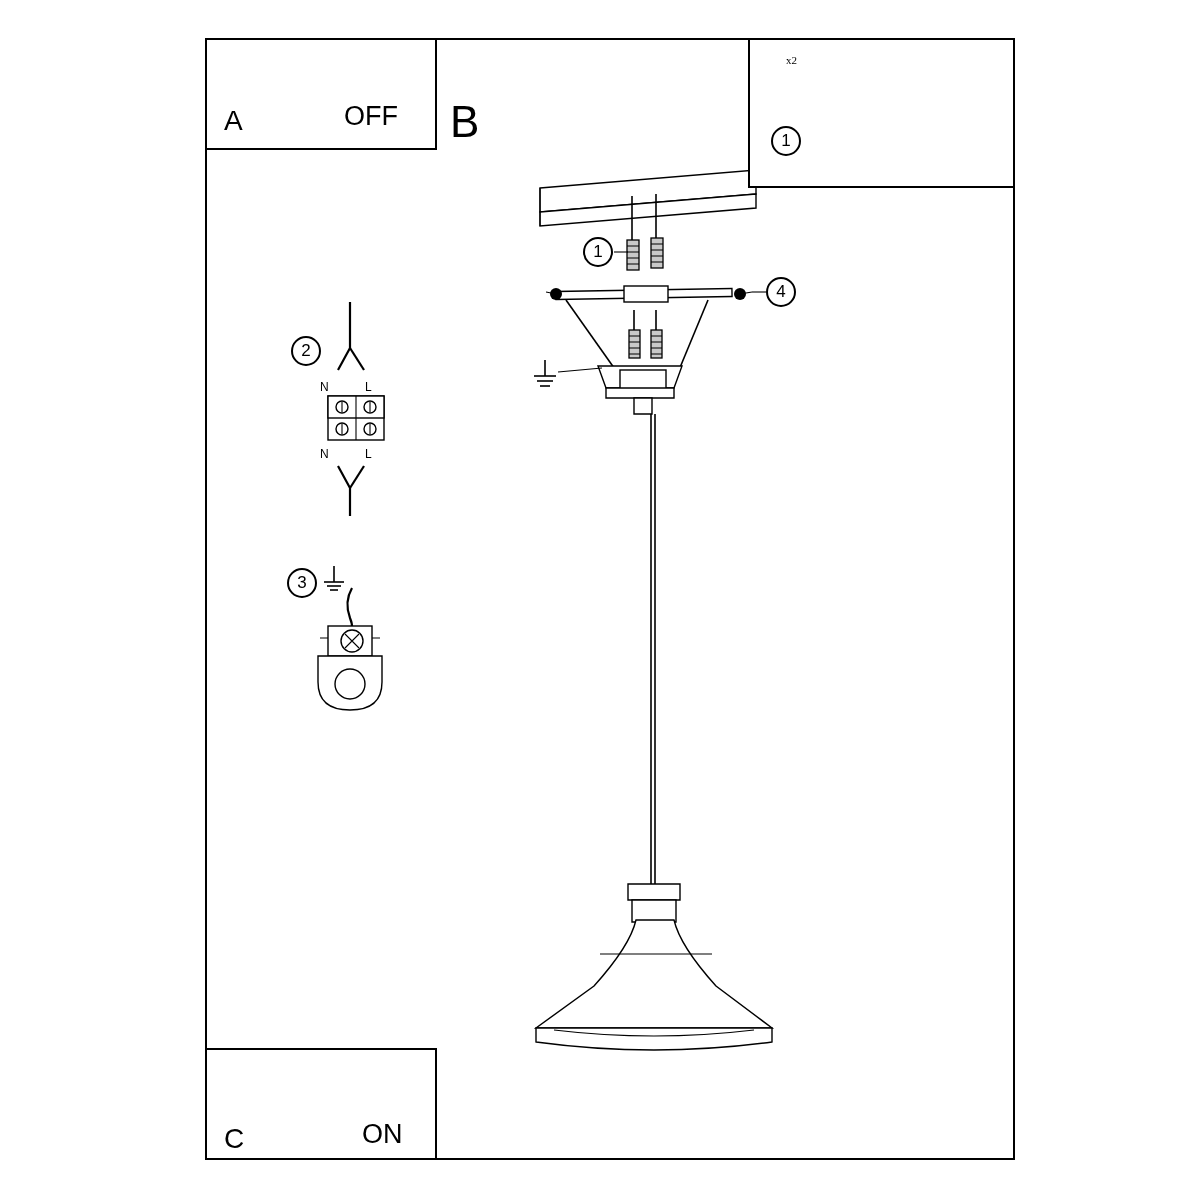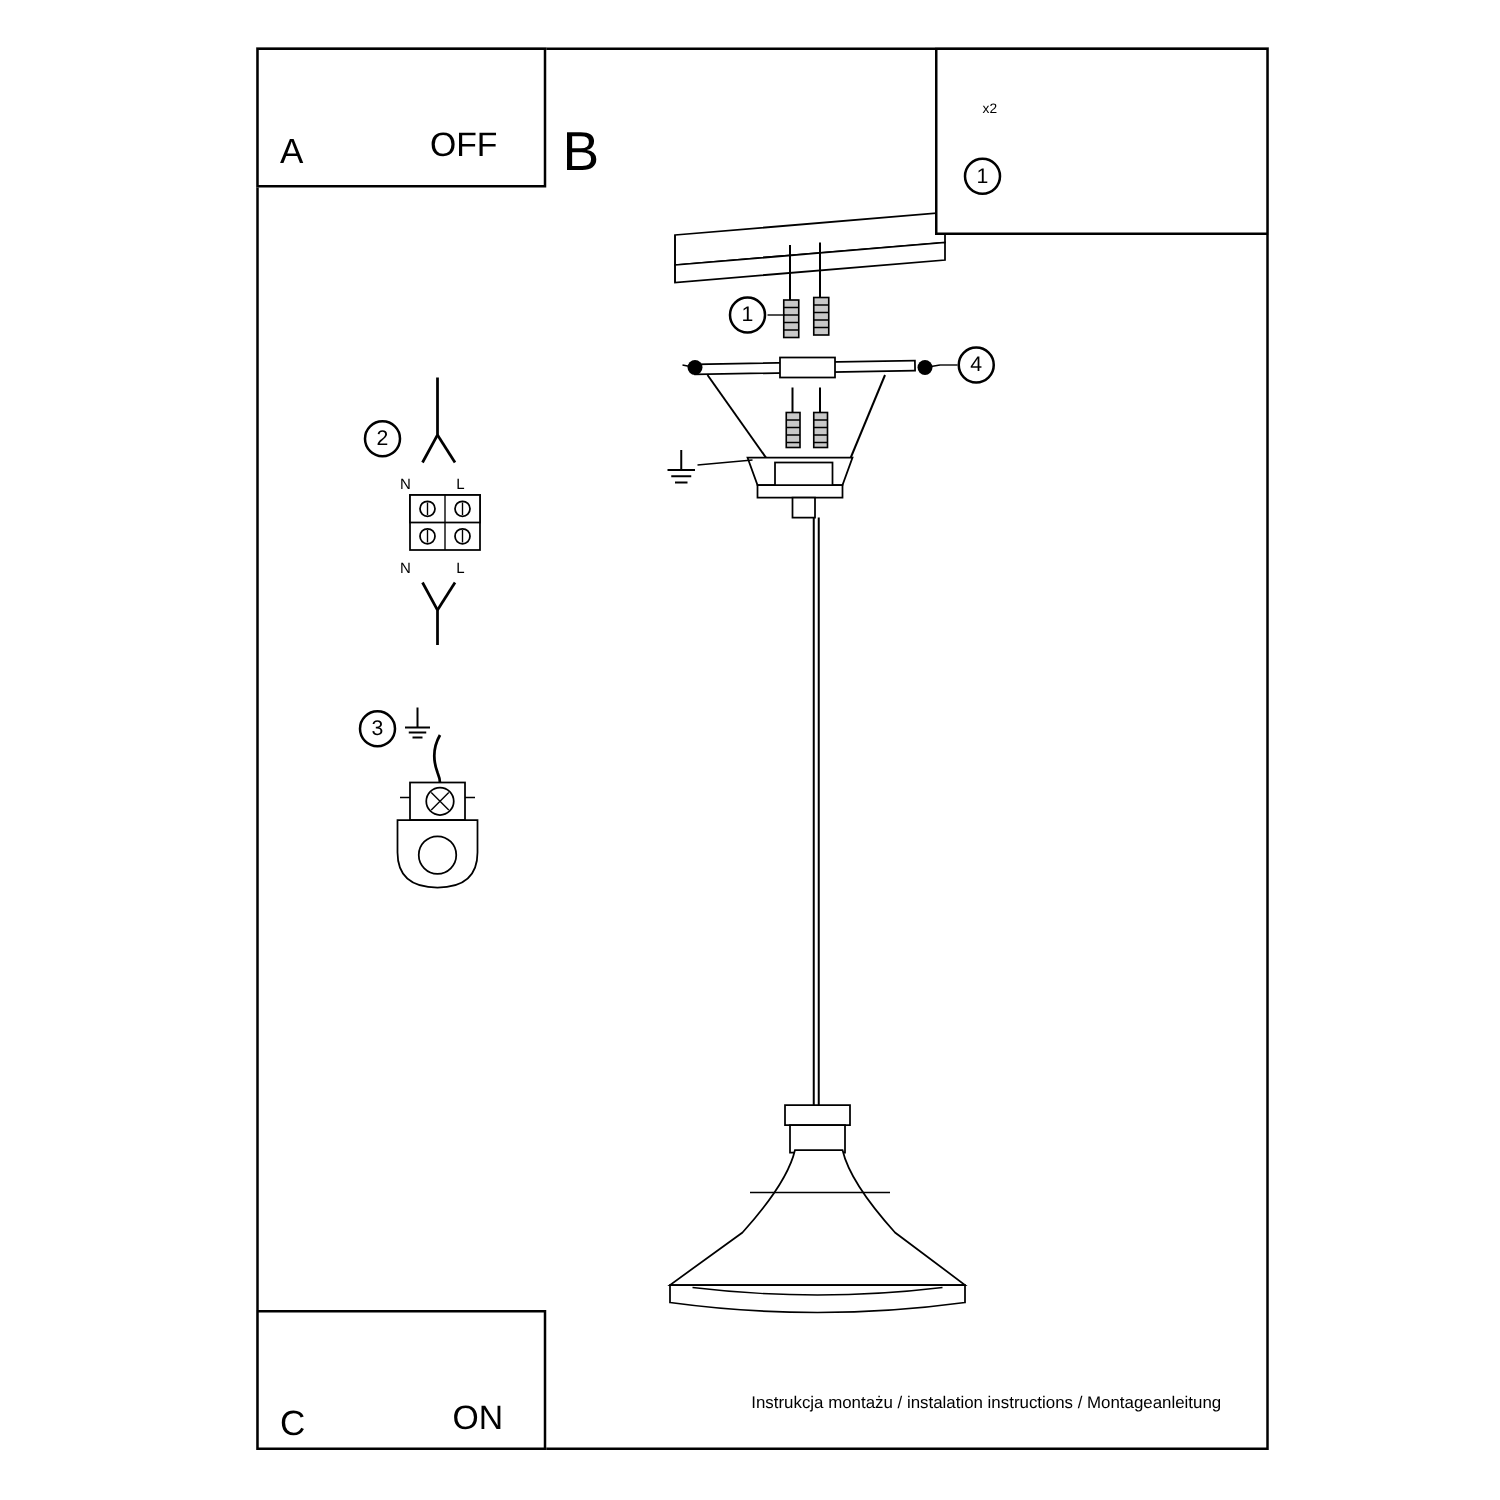--- a/index.html
+++ b/index.html
@@ -283,33 +283,32 @@
   </svg>
 
   <div class="corner-box" id="box-a"></div>
   <div class="corner-letter" style="left:224px; top:107px;">A</div>
   <div class="state-label" style="left:344px; top:103px;">OFF</div>
 
   <div class="big-letter" style="left:450px; top:100px;">B</div>
 
   <div class="corner-box" id="box-1"></div>
   <div class="bubble" style="left:771px; top:126px;">1</div>
-  <div class="tiny-label" style="left:786px; top:82px;">x2</div>
+  <div class="tiny-label" style="left:786px; top:55px;font-family:Liberation Serif, serif;">x2</div>
 
   <div class="corner-box" id="box-c"></div>
   <div class="corner-letter" style="left:224px; top:1125px;">C</div>
   <div class="state-label" style="left:338px; top:1121px;margin-left:24px;">ON</div>
 
   <div class="bubble" style="left:583px; top:237px;">1</div>
   <div class="bubble" style="left:766px; top:277px;">4</div>
   <div class="bubble" style="left:291px; top:336px;">2</div>
   <div class="bubble" style="left:287px; top:568px;">3</div>
 
   <div class="small-label" style="left:320px; top:381px;">N</div>
   <div class="small-label" style="left:365px; top:381px;">L</div>
   <div class="small-label" style="left:320px; top:448px;">N</div>
   <div class="small-label" style="left:365px; top:448px;">L</div>
 
   <div class="footer">
-    <div>Instrukcja montażu / instalation instructions / Montageanleitung</div>
   </div>
 
 </div>
 
 </body></html>

